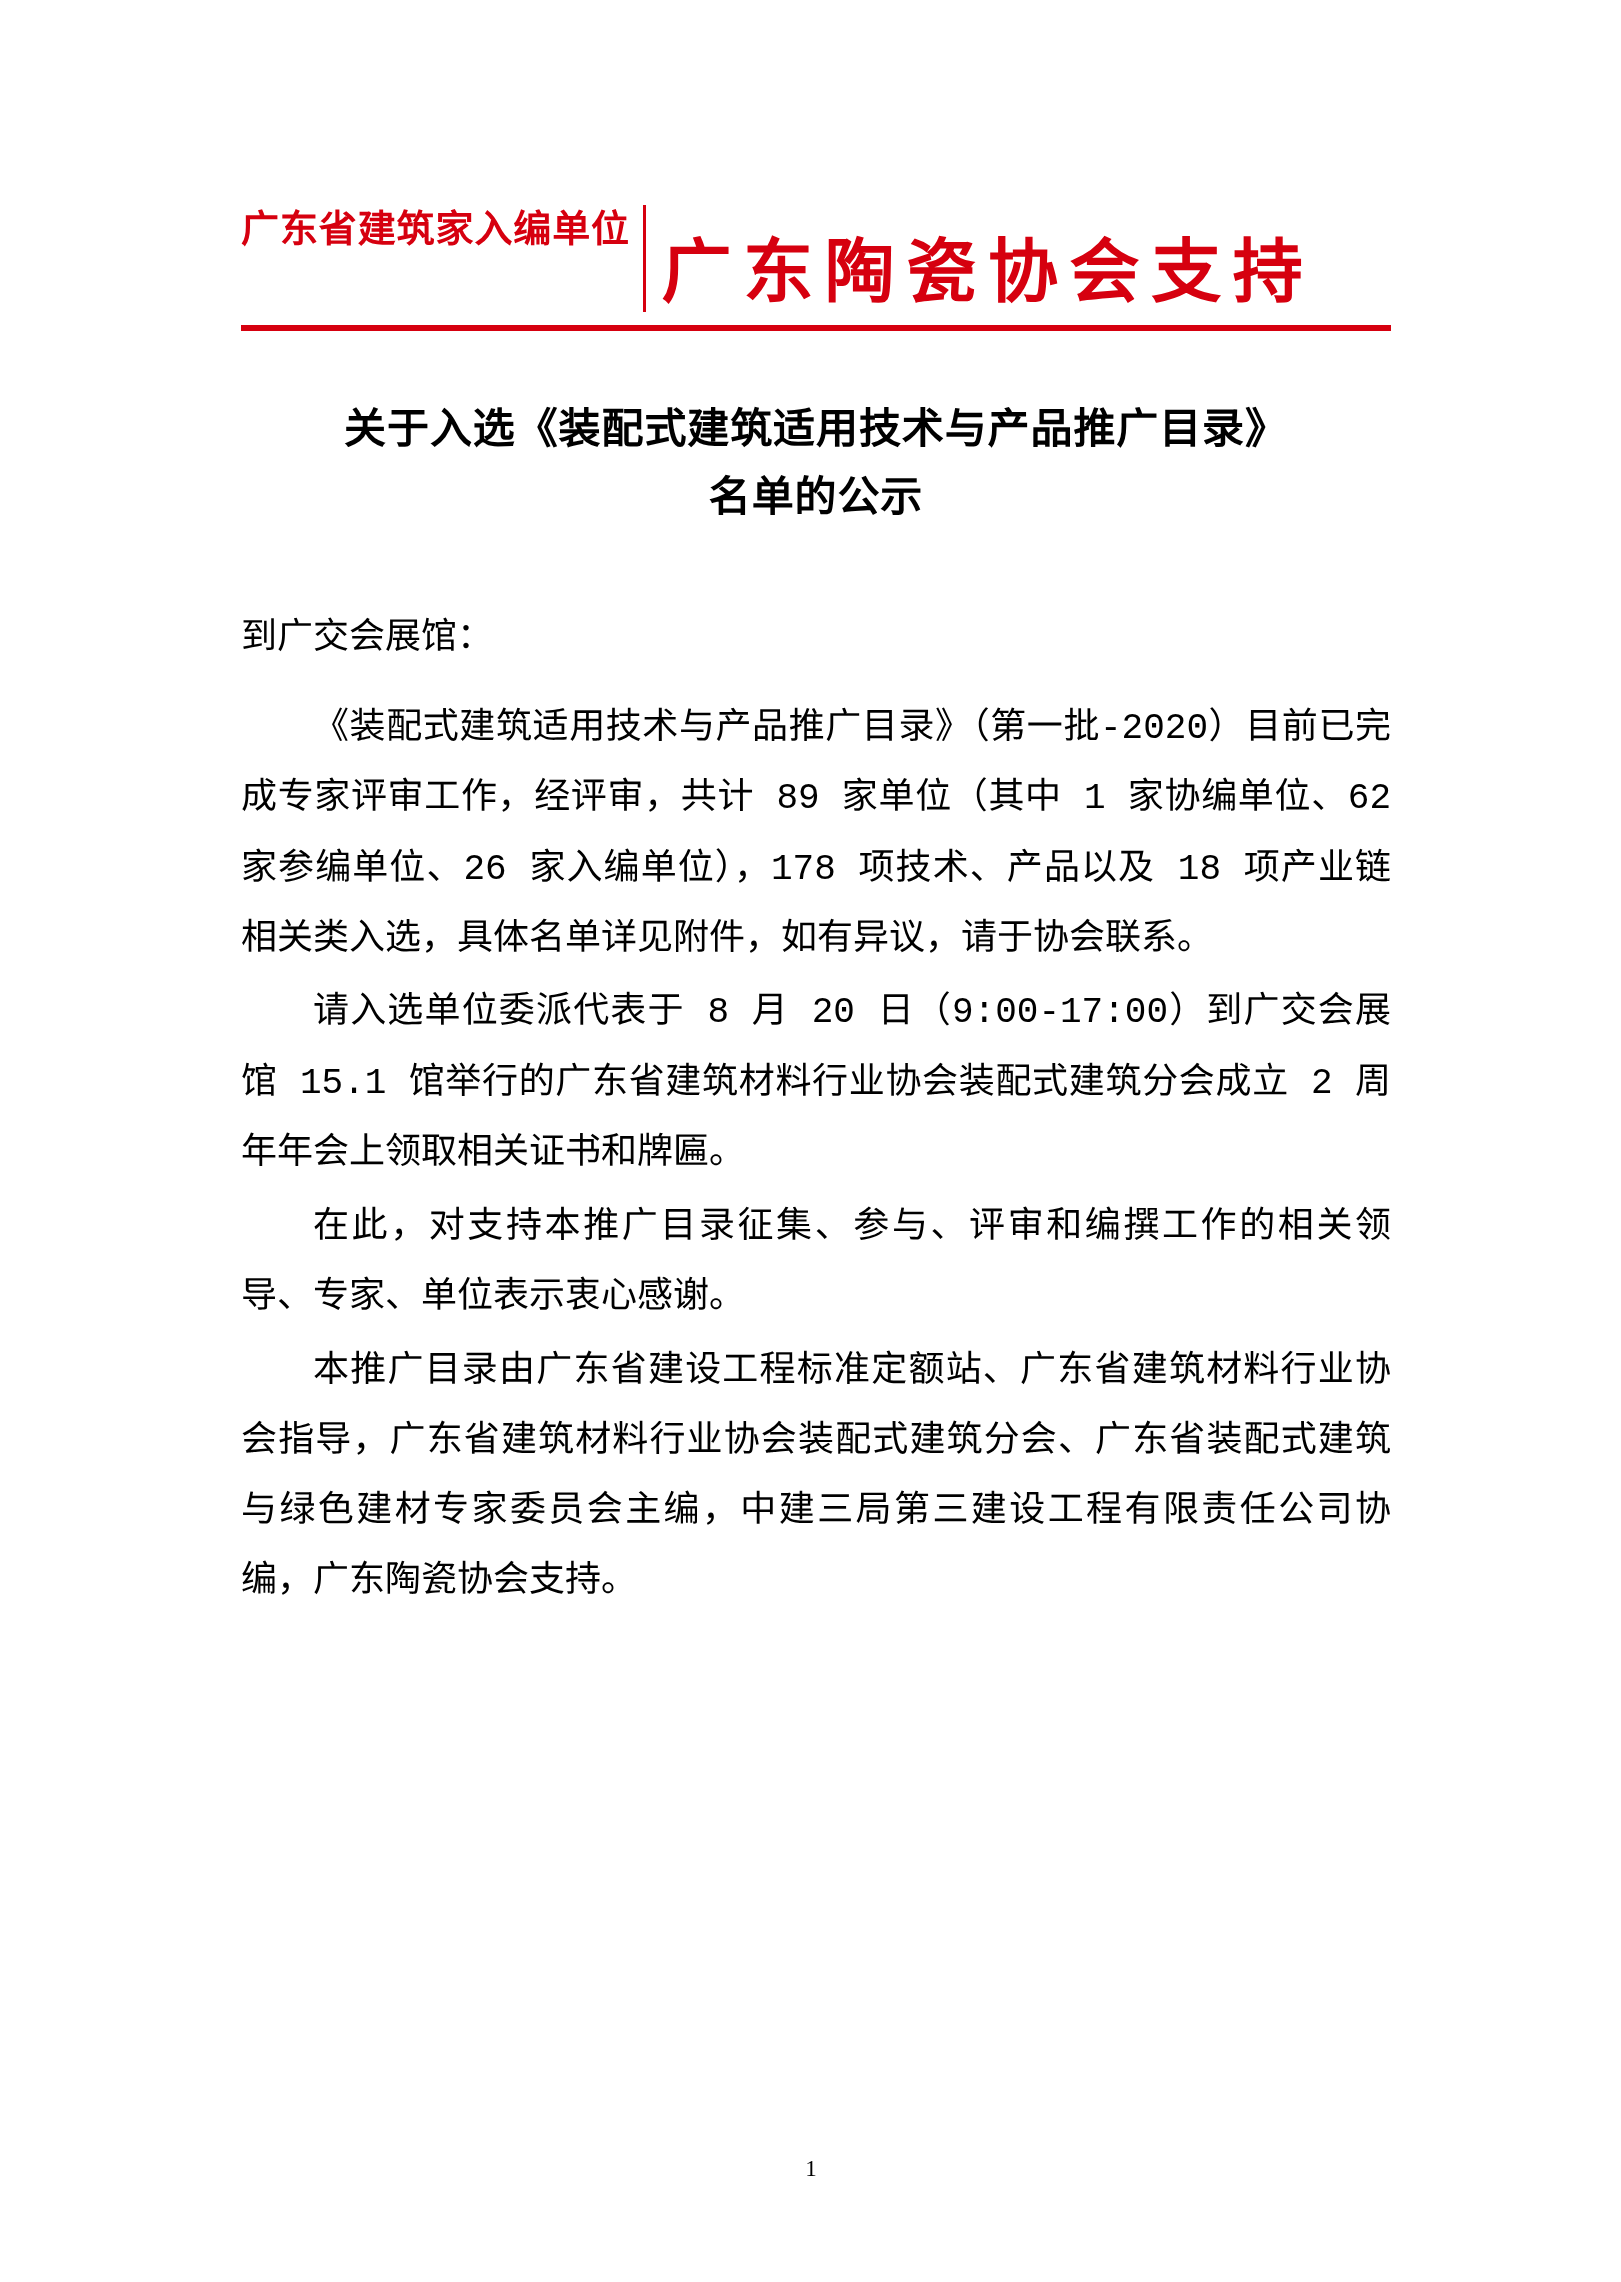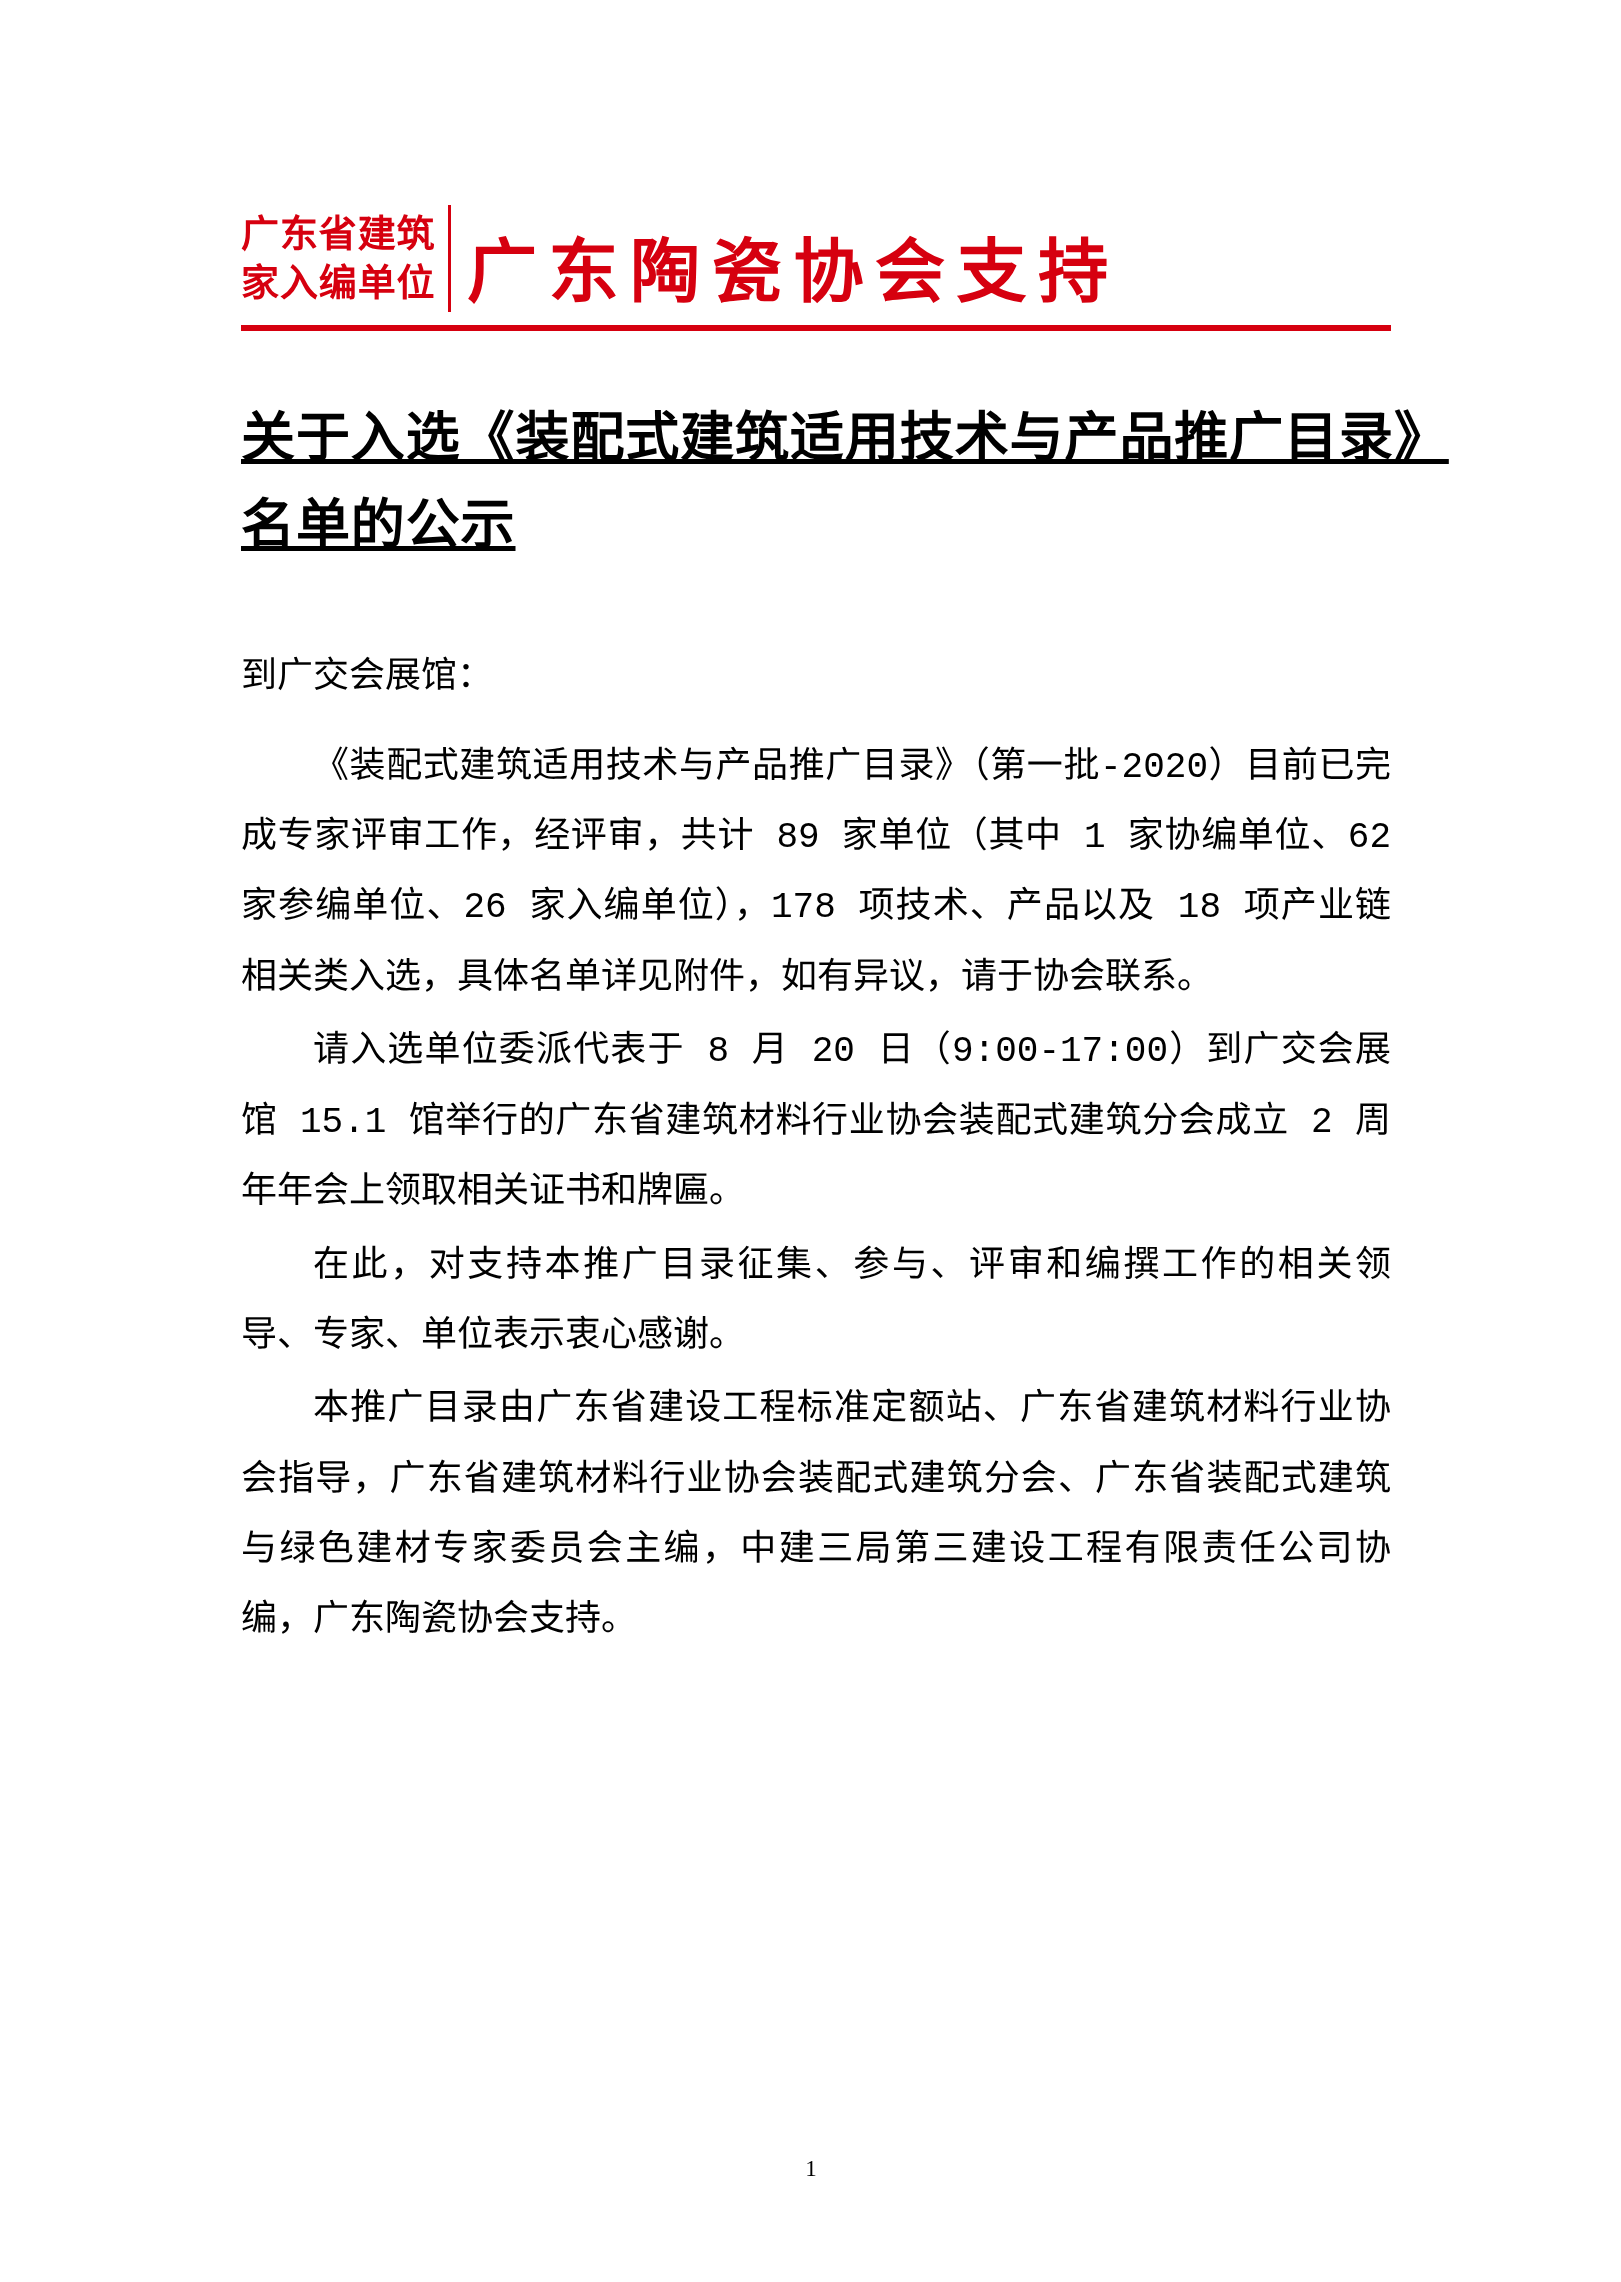--- a/index.html
+++ b/index.html
@@ -30,22 +30,22 @@
   
   .letterhead {
     margin-top: 178px;
     display: flex;
     align-items: flex-end;
     justify-content: flex-start;
     height: 134px;
   }
   .lh-left {
     display: flex;
-    flex-direction: column;
-    justify-content: center;
+    flex-direction: row;
+    justify-content: flex-end;
     border-right: 3.6px solid #d6000f;
     padding-right: 12.5px;
     margin-right: 16px;
     height: 107px;
   }
   .lh-left span {
     display: block;
     color: #d6000f;
     font-family: "Liberation Sans", "DejaVu Sans", sans-serif;
     font-weight: bold;
@@ -67,26 +67,25 @@
   .lh-rule {
     margin-top: 12.5px;
     height: 6.2px;
     background: #d6000f;
     width: 100%;
   }
 
   
   .doc-title {
     margin-top: 64px;
-    text-align: left;
+    text-align: center;
     font-weight: bold;
-    font-size: 54px;
+    font-size: 42px;
     line-height: 1.62;
     letter-spacing: 0.9px;
-    text-decoration: underline;
   }
   .doc-title .tline {
     display: block;
     white-space: nowrap;
   }
 
   
   .body-text {
     margin-top: 70px;
     font-size: 36px;

